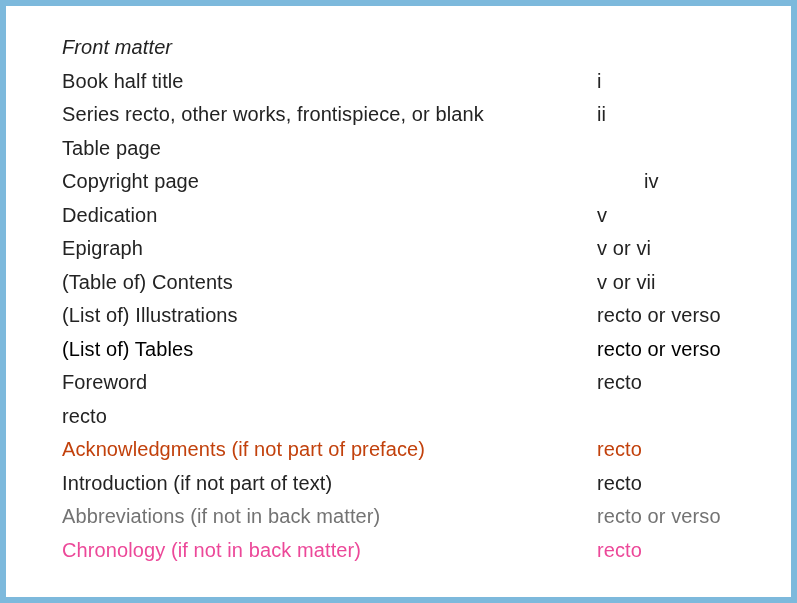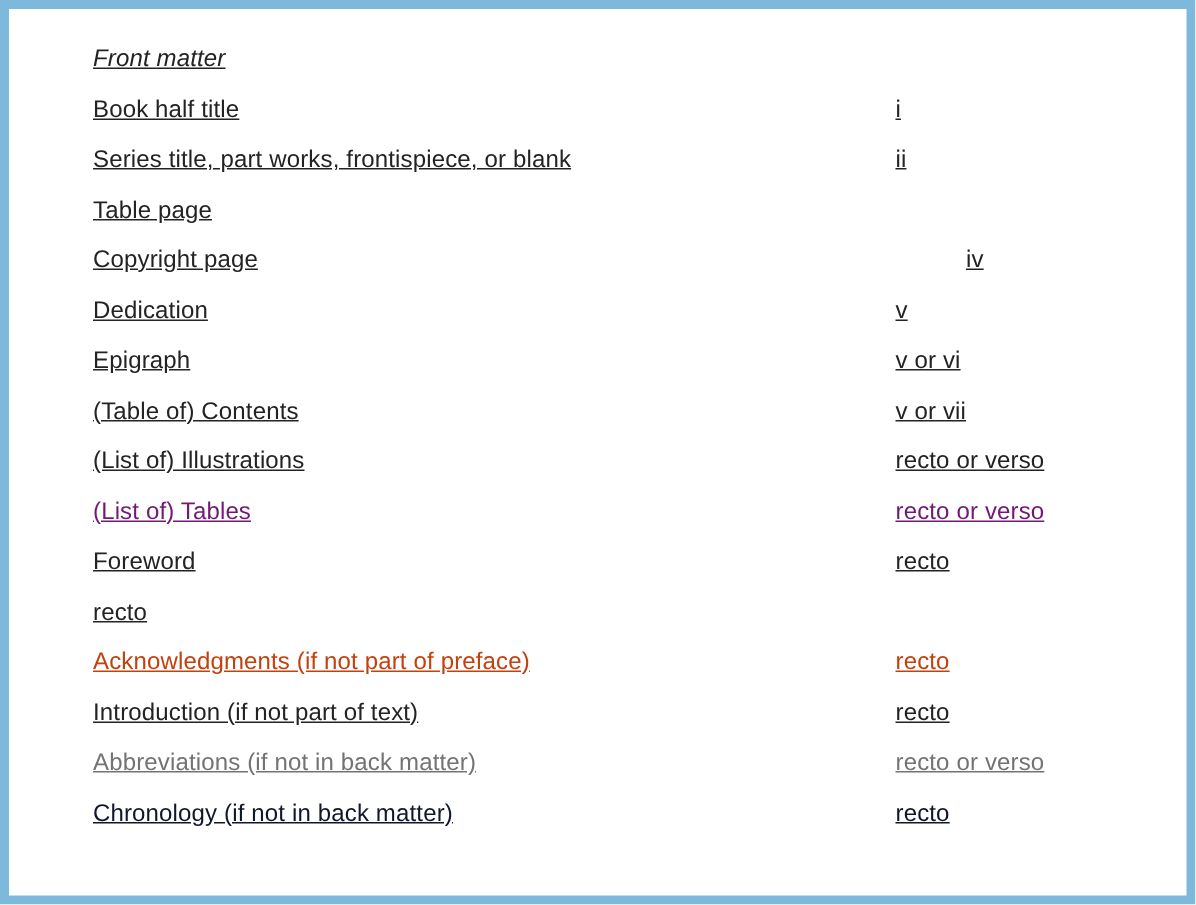--- a/index.html
+++ b/index.html
@@ -18,26 +18,26 @@
     width: 797px;
     height: 603px;
     border: 6px solid #7db9dc;
     background: #ffffff;
   }
   .list {
     padding: 25px 0 0 56px;
   }
   .row {
     display: flex;
+    align-items: center;
     height: 33.5px;
-    font-size: 16px;
+    font-size: 20px;
     letter-spacing: 0.1px;
     color: #232323;
     white-space: nowrap;
-    text-decoration: underline;
   }
   .item {
     width: 535px;
     flex: 0 0 535px;
   }
   .header-title {
     font-style: italic;
   }
   .page {
     flex: 1;
@@ -51,21 +51,21 @@
     <div class="row" style="color: rgb(35, 35, 35);">
       <span class="item header-title">Front matter</span>
     </div>
     <div id="rows">
   <div class="row" style="color: rgb(35, 35, 35);">
     <span class="item">Book half title</span>
     <span class="page">i</span>
   </div>
 
   <div class="row" style="color: rgb(35, 35, 35);">
-    <span class="item">Series title, part works, frontispiece, or blank</span>
+    <span class="item">Series recto, other works, frontispiece, or blank</span>
     <span class="page">ii</span>
   </div>
 
   <div class="row" style="color: rgb(35, 35, 35);">
     <span class="item">Table page</span>
   </div>
 
   <div class="row" style="color: rgb(35, 35, 35); gap: 47px;">
     <span class="item">Copyright page</span>
     <span class="page">iv</span>
@@ -84,21 +84,21 @@
   <div class="row" style="color: rgb(35, 35, 35);">
     <span class="item">(Table of) Contents</span>
     <span class="page">v or vii</span>
   </div>
 
   <div class="row" style="color: rgb(35, 35, 35);">
     <span class="item">(List of) Illustrations</span>
     <span class="page">recto or verso</span>
   </div>
 
-  <div class="row" style="color: #701a75;">
+  <div class="row" style="color: #000000;">
     <span class="item">(List of) Tables</span>
     <span class="page">recto or verso</span>
   </div>
 
   <div class="row" style="color: rgb(35, 35, 35);">
     <span class="item">Foreword</span>
     <span class="page">recto</span>
   </div>
 
   <div class="row" style="color: rgb(35, 35, 35);">
@@ -113,19 +113,19 @@
   <div class="row" style="color: rgb(35, 35, 35);">
     <span class="item">Introduction (if not part of text)</span>
     <span class="page">recto</span>
   </div>
 
   <div class="row" style="color: #737373;">
     <span class="item">Abbreviations (if not in back matter)</span>
     <span class="page">recto or verso</span>
   </div>
 
-  <div class="row" style="color: #0f172a;">
+  <div class="row" style="color: #ec4899;">
     <span class="item">Chronology (if not in back matter)</span>
     <span class="page">recto</span>
   </div>
 </div>
   </div>
 </div>
 
 </body></html>

